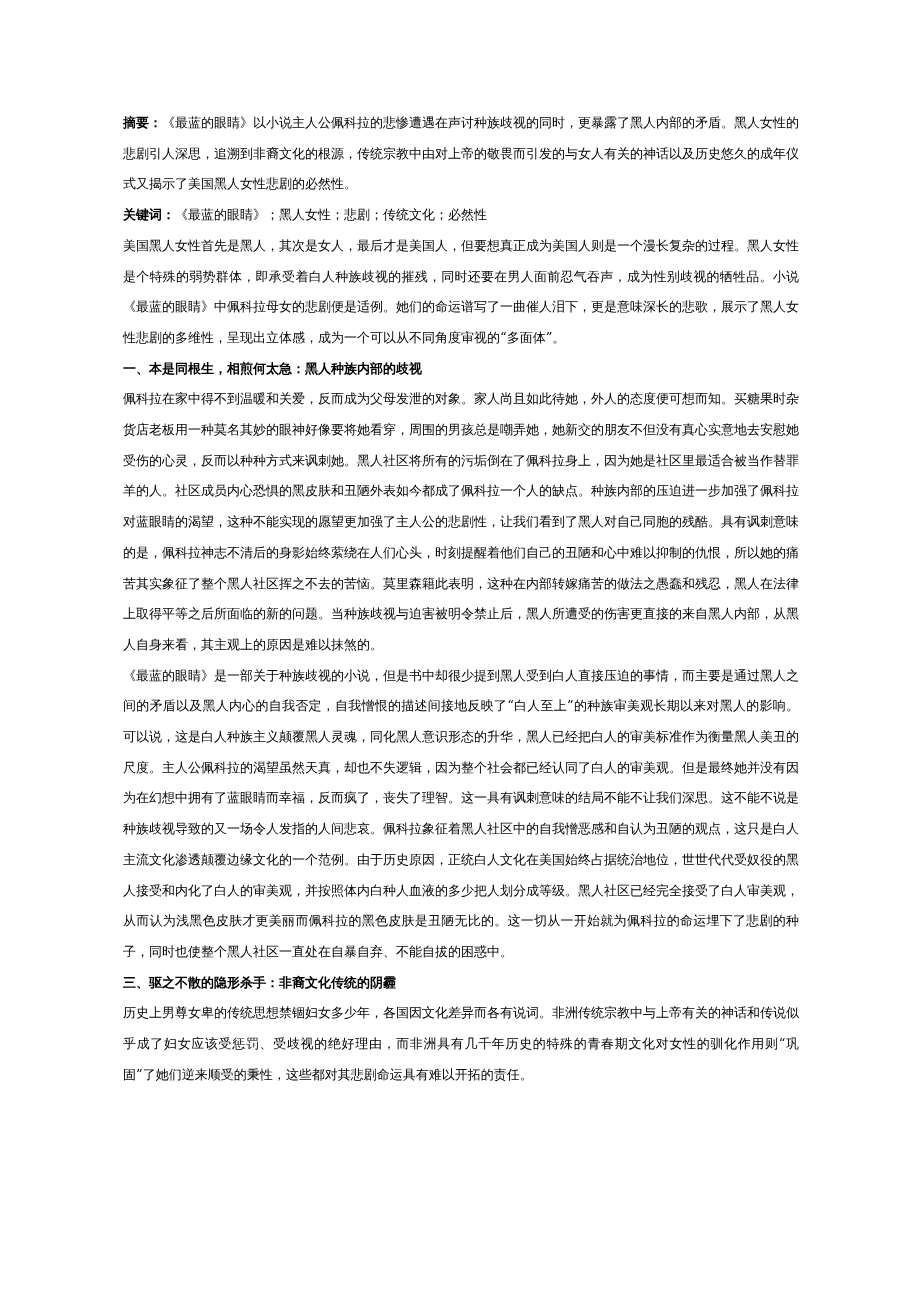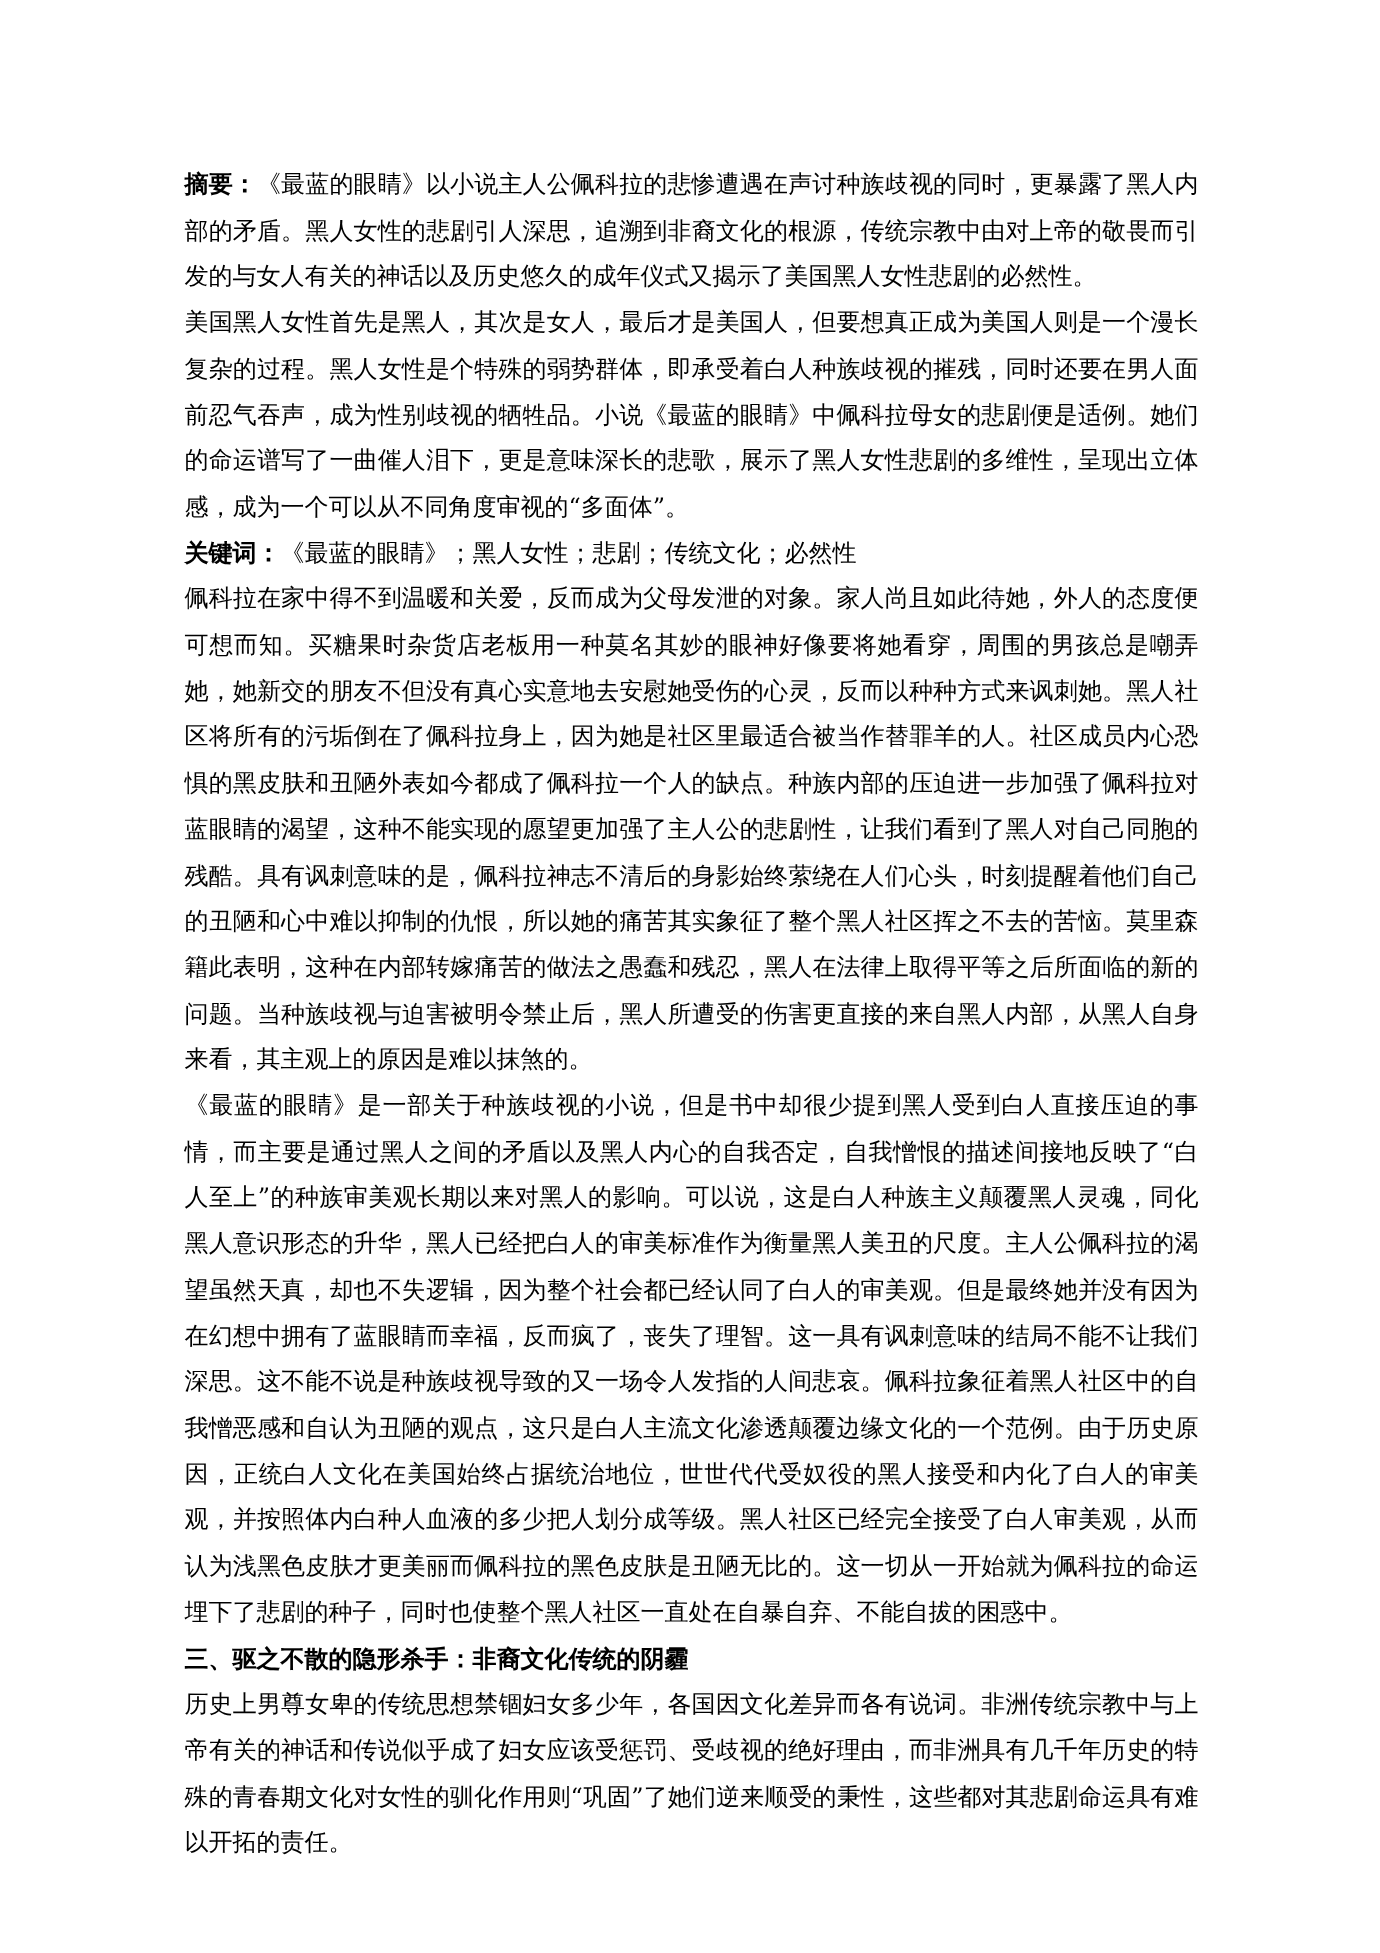--- a/index.html
+++ b/index.html
@@ -15,45 +15,46 @@
     position: relative;
     overflow: hidden;
   }
   .page {
     position: absolute;
     left: 123px;
     top: 108px;
     width: 676px;
   }
   .para, .heading {
-    font-size: 16px;
+    font-size: 13px;
     line-height: 30.7px;
     margin: 0;
     text-align: justify;
     text-justify: inter-ideograph;
     letter-spacing: 0;
   }
   .heading {
     font-weight: bold;
   }
   .inline-label {
     font-weight: bold;
   }
 </style>
 </head>
 <body>
 
 <div class="page">
 
   <p class="para"><span class="inline-label">摘要：</span><span>《最蓝的眼睛》以小说主人公佩科拉的悲惨遭遇在声讨种族歧视的同时，更暴露了黑人内部的矛盾。黑人女性的悲剧引人深思，追溯到非裔文化的根源，传统宗教中由对上帝的敬畏而引发的与女人有关的神话以及历史悠久的成年仪式又揭示了美国黑人女性悲剧的必然性。</span></p>
 
+  <p class="para"><span class="inline-label">关键词：</span><span>《最蓝的眼睛》；黑人女性；悲剧；传统文化；必然性</span></p>
+
   <p class="para">美国黑人女性首先是黑人，其次是女人，最后才是美国人，但要想真正成为美国人则是一个漫长复杂的过程。黑人女性是个特殊的弱势群体，即承受着白人种族歧视的摧残，同时还要在男人面前忍气吞声，成为性别歧视的牺牲品。小说《最蓝的眼睛》中佩科拉母女的悲剧便是适例。她们的命运谱写了一曲催人泪下，更是意味深长的悲歌，展示了黑人女性悲剧的多维性，呈现出立体感，成为一个可以从不同角度审视的“多面体”。</p>
 
-  <p class="para"><span class="inline-label">关键词：</span><span>《最蓝的眼睛》；黑人女性；悲剧；传统文化；必然性</span></p>
-
+  <h2 class="heading">一、本是同根生，相煎何太急：黑人种族内部的歧视</h2>
 
   <p class="para">佩科拉在家中得不到温暖和关爱，反而成为父母发泄的对象。家人尚且如此待她，外人的态度便可想而知。买糖果时杂货店老板用一种莫名其妙的眼神好像要将她看穿，周围的男孩总是嘲弄她，她新交的朋友不但没有真心实意地去安慰她受伤的心灵，反而以种种方式来讽刺她。黑人社区将所有的污垢倒在了佩科拉身上，因为她是社区里最适合被当作替罪羊的人。社区成员内心恐惧的黑皮肤和丑陋外表如今都成了佩科拉一个人的缺点。种族内部的压迫进一步加强了佩科拉对蓝眼睛的渴望，这种不能实现的愿望更加强了主人公的悲剧性，让我们看到了黑人对自己同胞的残酷。具有讽刺意味的是，佩科拉神志不清后的身影始终萦绕在人们心头，时刻提醒着他们自己的丑陋和心中难以抑制的仇恨，所以她的痛苦其实象征了整个黑人社区挥之不去的苦恼。莫里森籍此表明，这种在内部转嫁痛苦的做法之愚蠢和残忍，黑人在法律上取得平等之后所面临的新的问题。当种族歧视与迫害被明令禁止后，黑人所遭受的伤害更直接的来自黑人内部，从黑人自身来看，其主观上的原因是难以抹煞的。</p>
 
 
   <p class="para">《最蓝的眼睛》是一部关于种族歧视的小说，但是书中却很少提到黑人受到白人直接压迫的事情，而主要是通过黑人之间的矛盾以及黑人内心的自我否定，自我憎恨的描述间接地反映了“白人至上”的种族审美观长期以来对黑人的影响。可以说，这是白人种族主义颠覆黑人灵魂，同化黑人意识形态的升华，黑人已经把白人的审美标准作为衡量黑人美丑的尺度。主人公佩科拉的渴望虽然天真，却也不失逻辑，因为整个社会都已经认同了白人的审美观。但是最终她并没有因为在幻想中拥有了蓝眼睛而幸福，反而疯了，丧失了理智。这一具有讽刺意味的结局不能不让我们深思。这不能不说是种族歧视导致的又一场令人发指的人间悲哀。佩科拉象征着黑人社区中的自我憎恶感和自认为丑陋的观点，这只是白人主流文化渗透颠覆边缘文化的一个范例。由于历史原因，正统白人文化在美国始终占据统治地位，世世代代受奴役的黑人接受和内化了白人的审美观，并按照体内白种人血液的多少把人划分成等级。黑人社区已经完全接受了白人审美观，从而认为浅黑色皮肤才更美丽而佩科拉的黑色皮肤是丑陋无比的。这一切从一开始就为佩科拉的命运埋下了悲剧的种子，同时也使整个黑人社区一直处在自暴自弃、不能自拔的困惑中。</p>
 
   <h2 class="heading">三、驱之不散的隐形杀手：非裔文化传统的阴霾</h2>
 
   <p class="para">历史上男尊女卑的传统思想禁锢妇女多少年，各国因文化差异而各有说词。非洲传统宗教中与上帝有关的神话和传说似乎成了妇女应该受惩罚、受歧视的绝好理由，而非洲具有几千年历史的特殊的青春期文化对女性的驯化作用则“巩固”了她们逆来顺受的秉性，这些都对其悲剧命运具有难以开拓的责任。</p>
 

